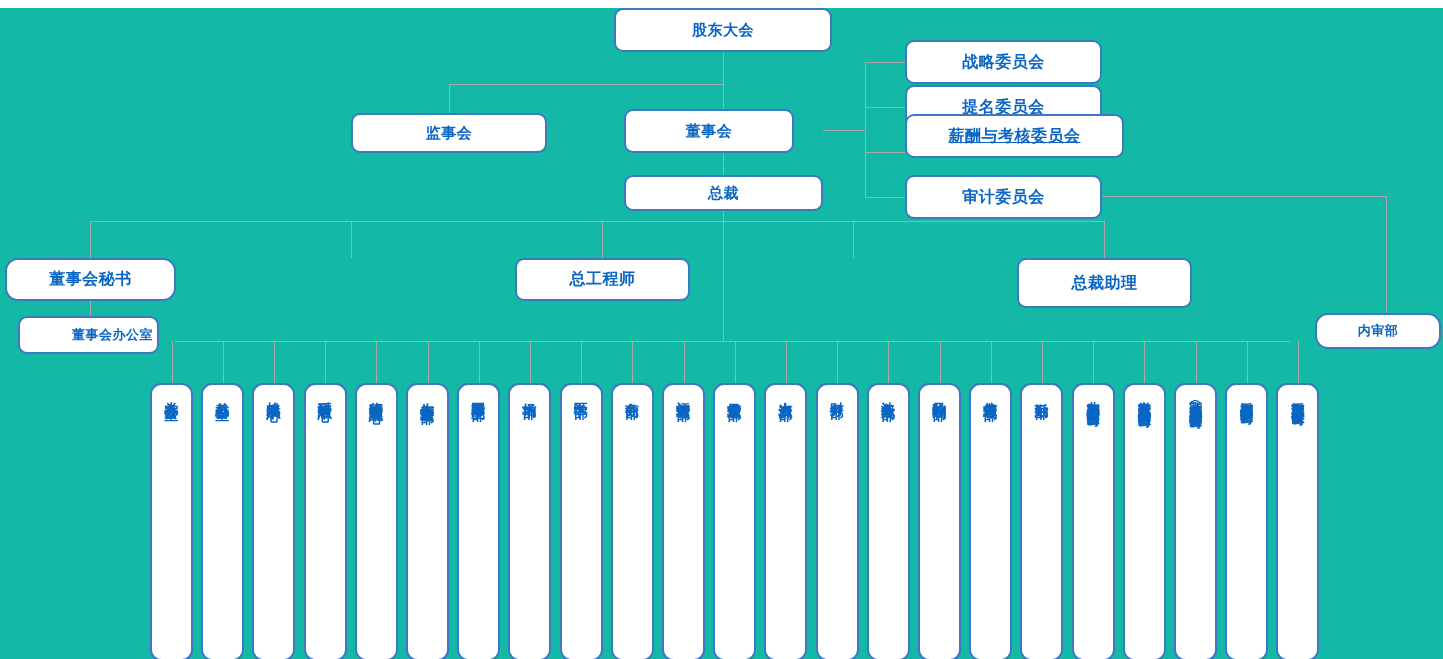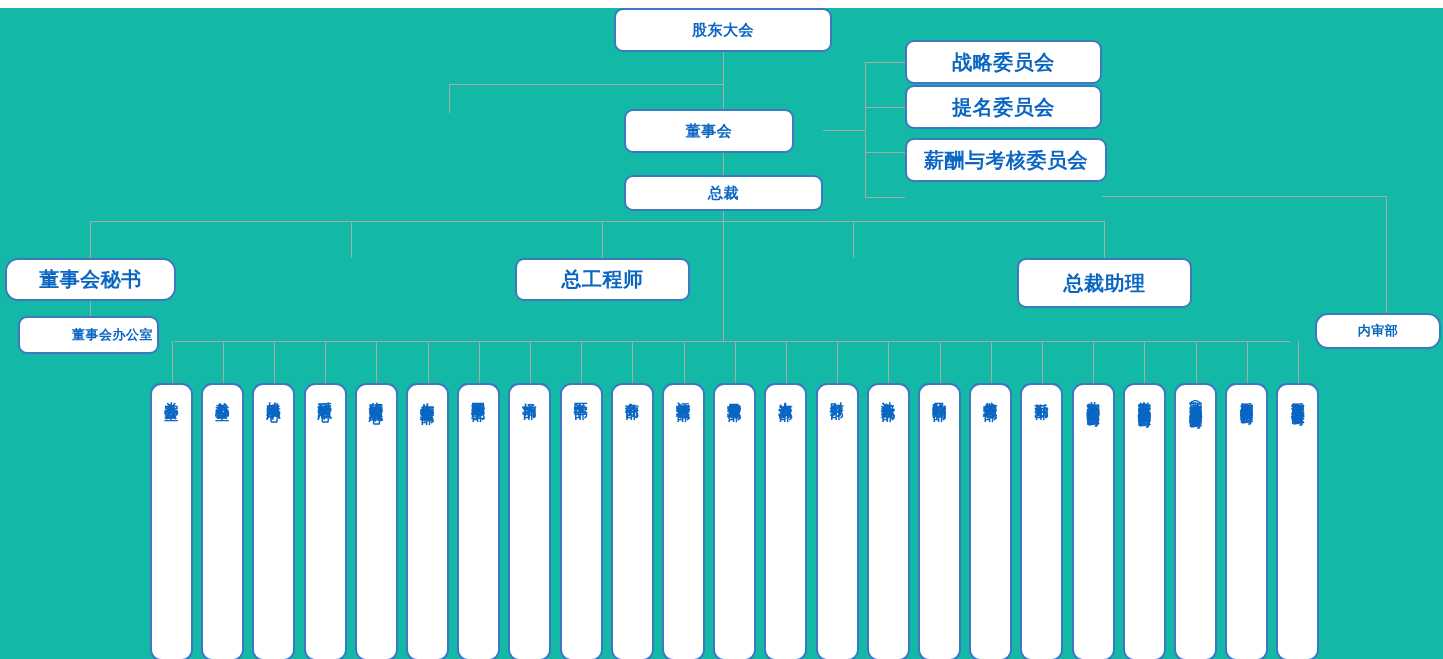--- a/index.html
+++ b/index.html
@@ -24,21 +24,21 @@
     color:#0a66c2;
     font-weight:bold;
     display:flex;
     align-items:center;
     justify-content:center;
     text-align:center;
     letter-spacing:.5px;
     z-index:5;
   }
   .node.h{ font-size:15px; }
-  .node.h2{ font-size:20px; }
+  .node.h2{ font-size:16px; }
   .node.sm{ font-size:13px; }
 
   
   .node.v{
     font-size:14px;
     border-radius:11px;
     padding:6px 0;
     align-items:flex-start;
     justify-content:center;
   }
@@ -119,26 +119,28 @@
       <div class="ln lnv" style="left: 1144.3px; top: 333px; height: 42px;"></div>
       <div class="ln lnv" style="left: 1195.5px; top: 333px; height: 42px;"></div>
       <div class="ln lnv" style="left: 1246.7px; top: 333px; height: 42px;"></div>
       <div class="ln lnv" style="left: 1297.9px; top: 333px; height: 42px;"></div>
     </div>
 
   <div class="node h" style="left:614px; top:0px; width:218px; height:44px;">股东大会</div>
 
   <div class="node h" style="left:624px; top:101px; width:170px; height:44px;">董事会</div>
 
+  <div class="node h" style="left:351px; top:105px; width:196px; height:40px;">监事会</div>
 
   <div class="node h" style="left:624px; top:167px; width:199px; height:36px;">总裁</div>
 
   <div class="node h2" style="left:905px; top:32px; width:197px; height:44px;">战略委员会</div>
   <div class="node h2" style="left:905px; top:77px; width:197px; height:44px;">提名委员会</div>
-  <div class="node h2" style="left:905px; top:130px; width:202px; height:44px;">薪酬与考核委员会</div>
+  <div class="node h2" style="left:905px; top:106px; width:219px; height:44px;text-decoration:underline;">薪酬与考核委员会</div>
+  <div class="node h2" style="left:905px; top:167px; width:197px; height:44px;">审计委员会</div>
 
   <div class="node h2" style="left:5px; top:250px; width:171px; height:43px;border-radius:13px;">董事会秘书</div>
   <div class="node h2" style="left:515px; top:250px; width:175px; height:43px;">总工程师</div>
   <div class="node h2" style="left:1017px; top:250px; width:175px; height:50px;">总裁助理</div>
 
   <div class="node sm" style="left:18px; top:308px; width:141px; height:38px;padding-left:48px;">董事会办公室</div>
 
   <div class="node sm" style="left:1315px; top:305px; width:126px; height:36px;border-radius:13px;">内审部</div>
 
   <div id="dept-nodes">

